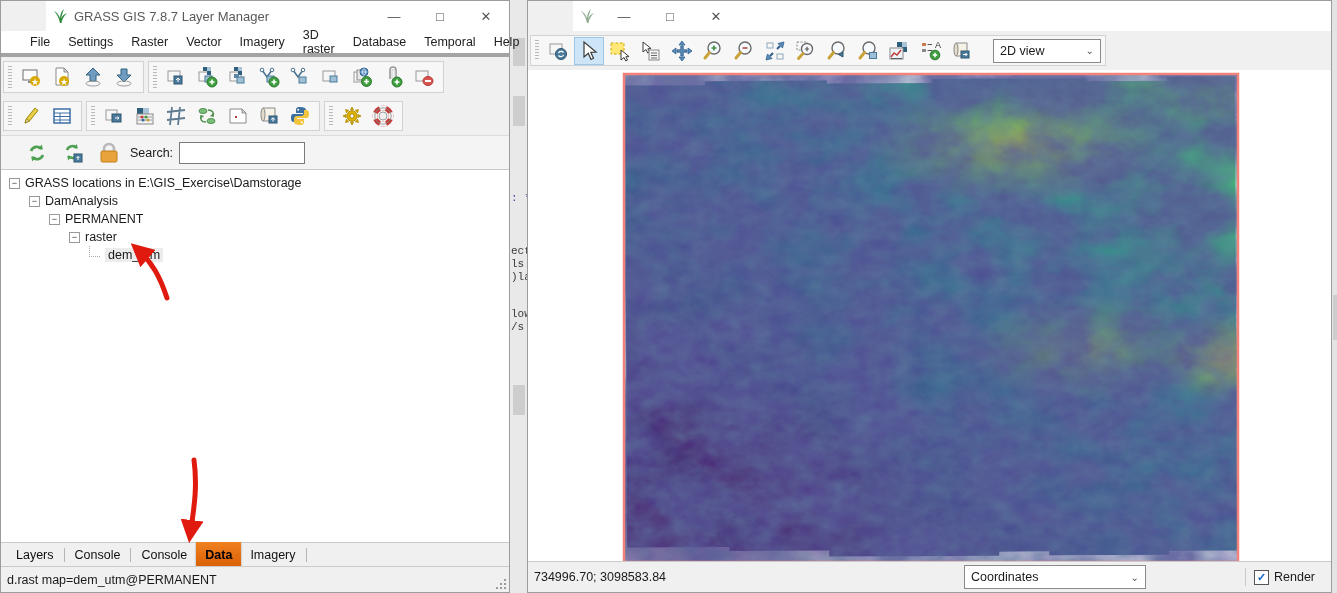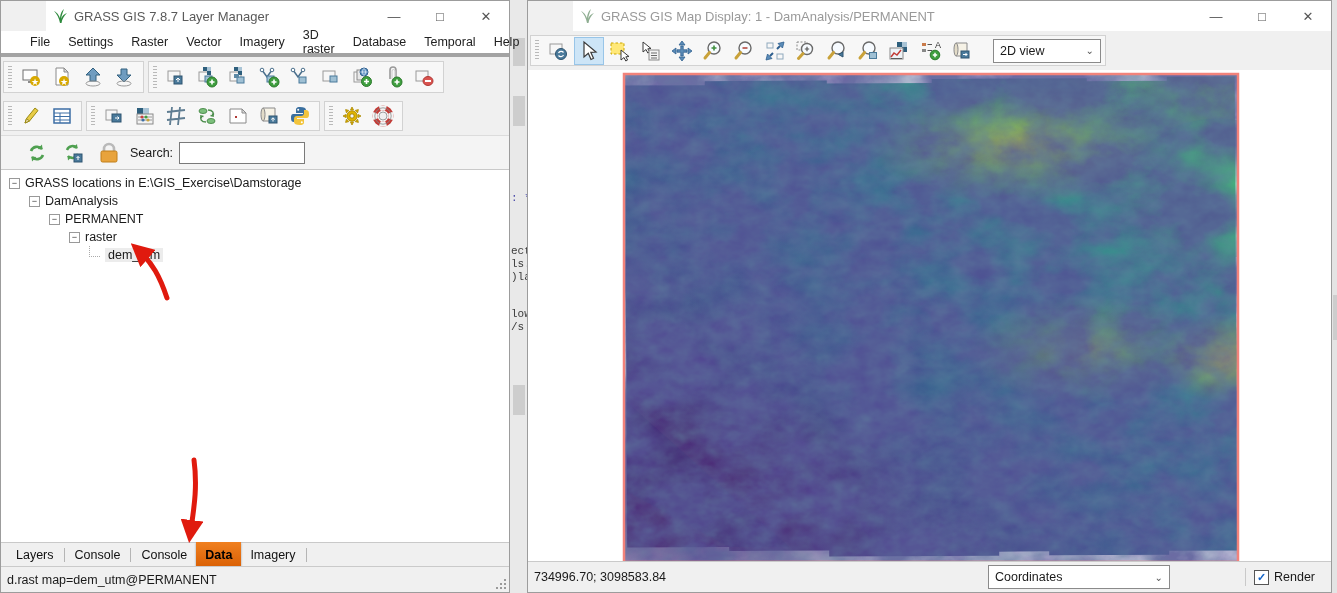--- a/index.html
+++ b/index.html
@@ -383,21 +383,20 @@
   </div>
 
   <div class="window" style="left:527px;top:0;width:805px;height:593px;">
 
     <div class="titlebar">
       <span class="logo">
         <svg width="16" height="16" viewBox="0 0 16 16">
             <path d="M8 15 C7 10 5 6 2 3 C6 5 7 8 8 10 C8.5 6 9 4 12 1 C10.5 5 9.5 8 9 11 C10 8 12 6 15 5 C12 8 10 11 9.5 15 Z" fill="#8fae92"></path>
           </svg>
       </span>
-      <span class="title-text" style="color:#9a9a9a;">GRASS GIS Map Display: 1 - DamAnalysis/PERMANENT</span>
       <span class="win-ctrls">
         <span class="win-btn">—</span>
         <span class="win-btn">□</span>
         <span class="win-btn">✕</span>
       </span>
     </div>
 
     <div class="toolbar-row" style="flex:0 0 35px;">
       <div class="panel" style="height:31px;">
         <span class="grip"></span>
@@ -574,21 +573,21 @@
           </g>
         </g>
 
         <rect x="96" y="4" width="614" height="488" fill="none" stroke="#f2837b" stroke-width="2.5"></rect>
       </svg>
     </div>
 
     <div class="statusbar" style="height:30px;flex:0 0 30px;">
       <span>734996.70; 3098583.84</span>
       <span style="flex:1"></span>
-      <span class="combo" style="width:182px;position:absolute;left:460px;top:3px;">
+      <span class="combo" style="width:182px;position:absolute;left:436px;top:3px;">
         <span>Coordinates</span>
         <span class="chev">⌄</span>
       </span>
       <span class="vline"></span>
       <span style="display:flex;align-items:center;margin-right:10px;">
         <span class="chkbox">✓</span>
         <span>Render</span>
       </span>
     </div>
   </div>

